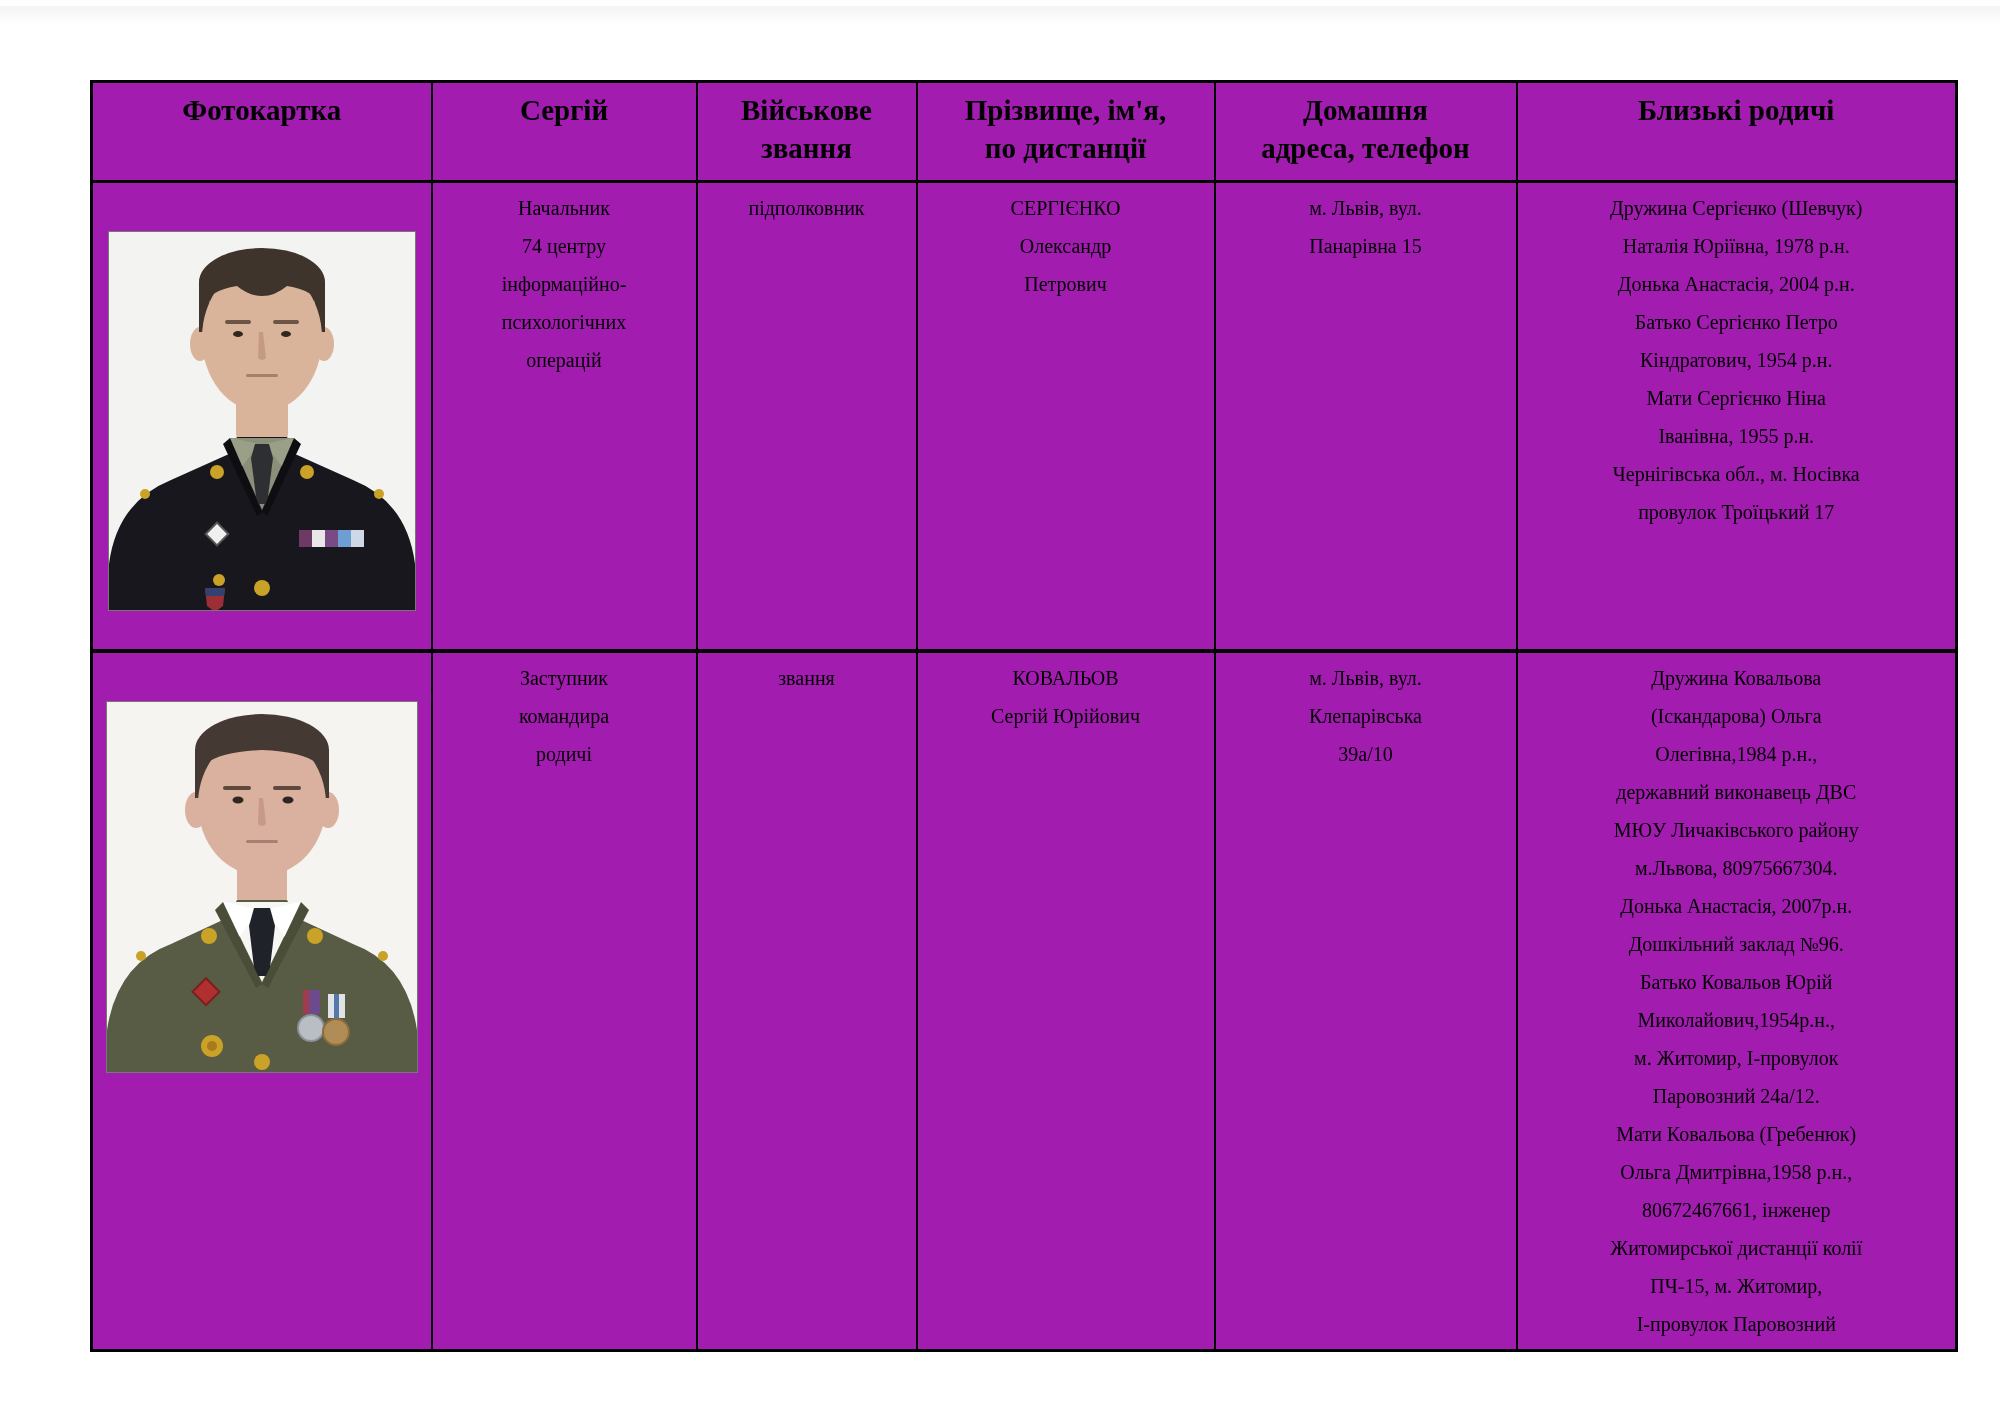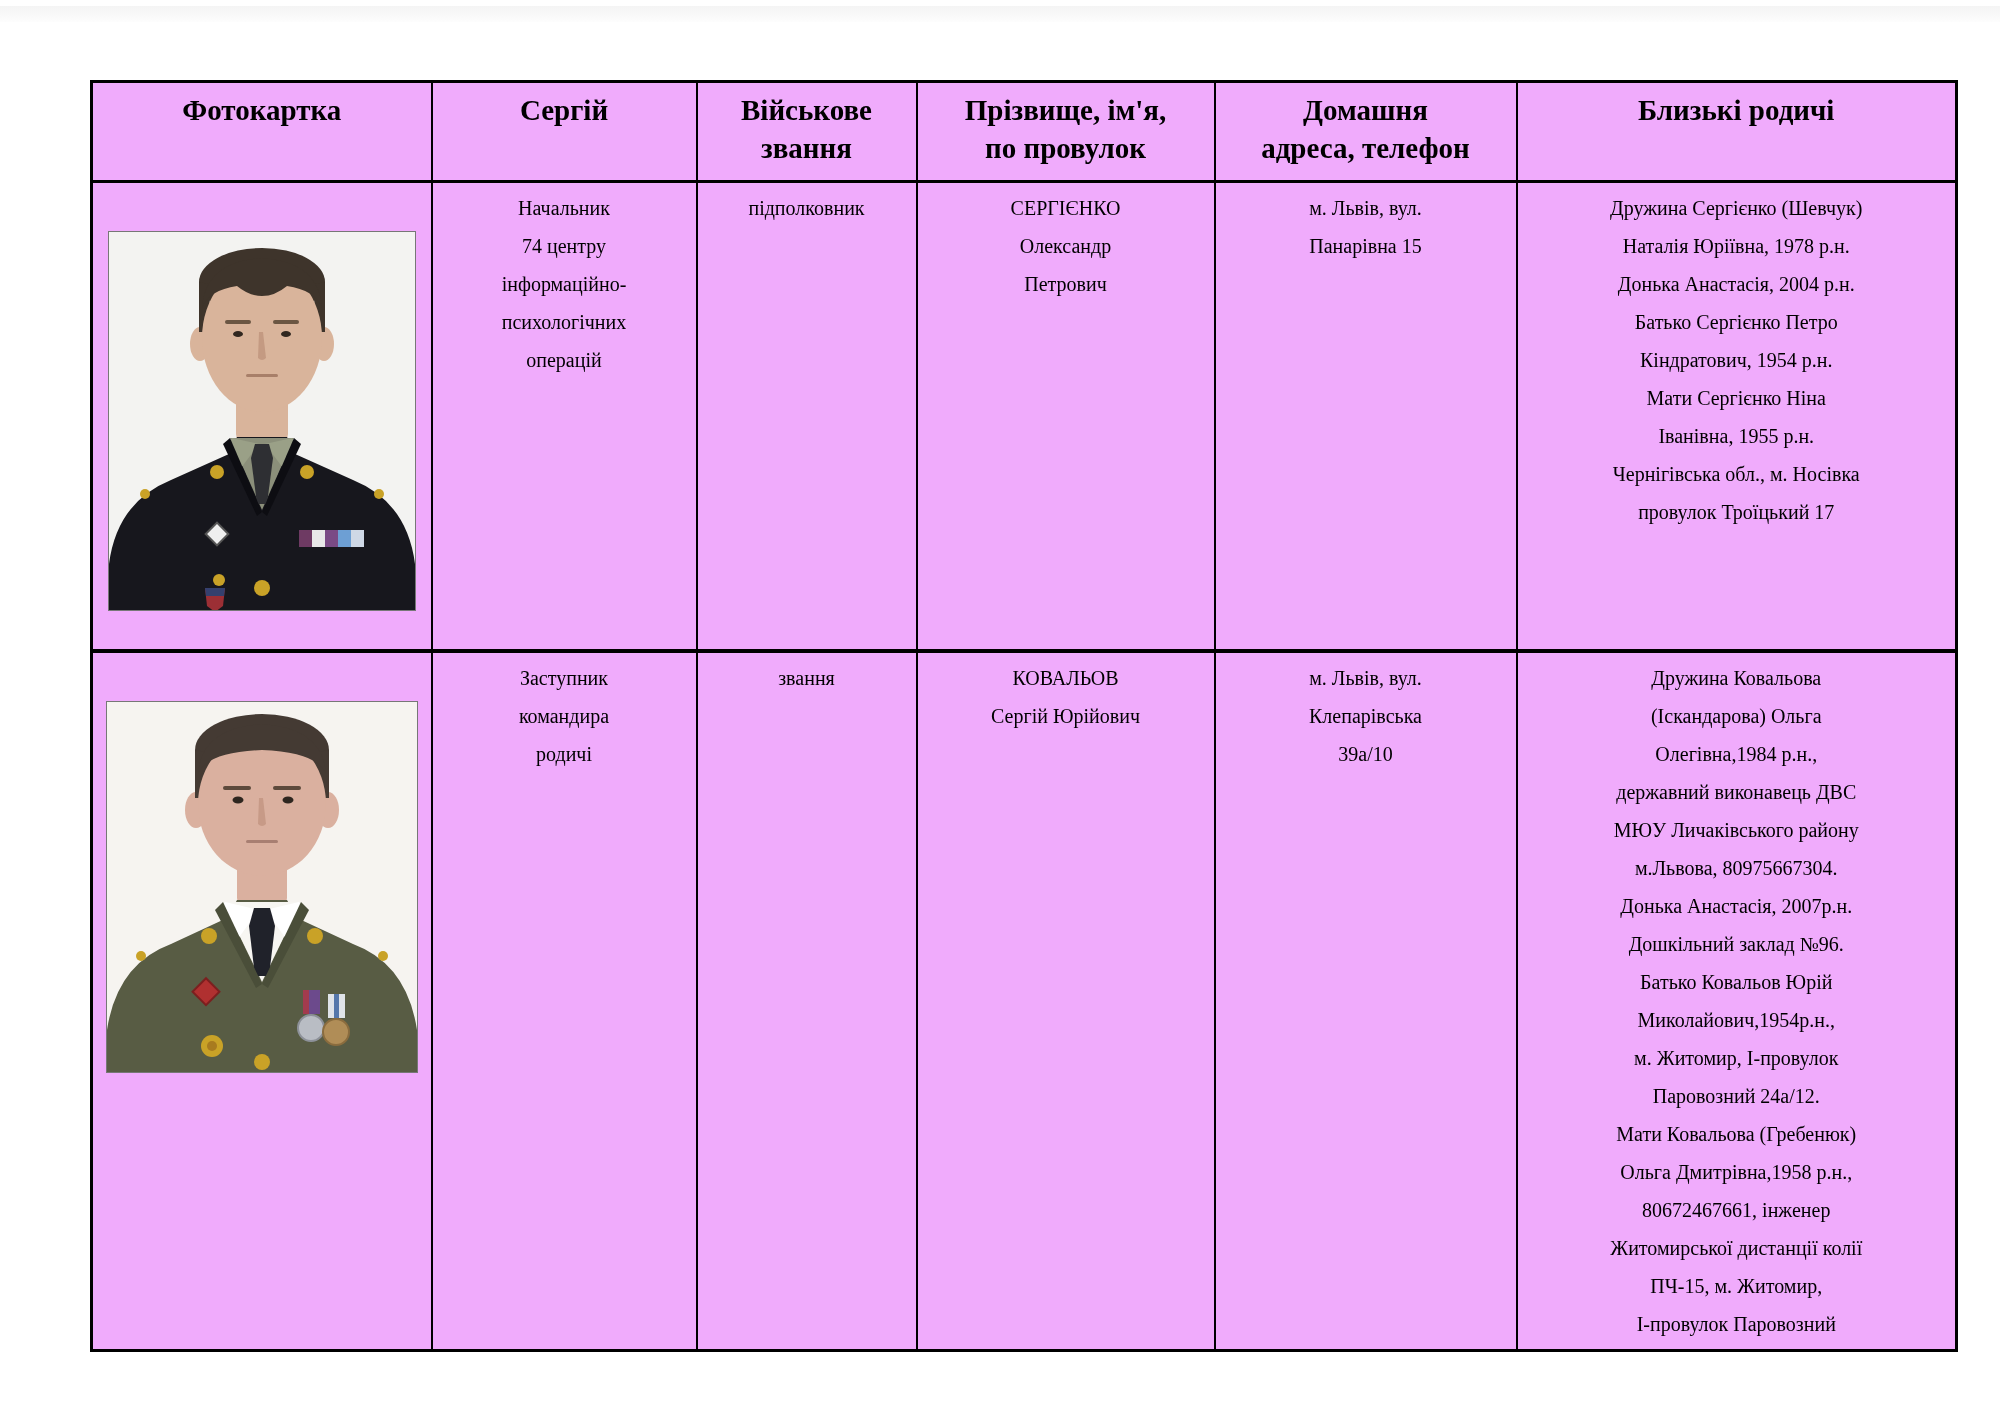--- a/index.html
+++ b/index.html
@@ -14,21 +14,21 @@
   .scan-streak {
     position: absolute; top: 6px; left: 0; width: 100%; height: 16px;
     background: linear-gradient(#f4f4f4, #fdfdfd);
   }
   table.personnel-table {
     position: absolute; left: 90px; top: 80px;
     width: 1865px;
     border-collapse: collapse;
     table-layout: fixed;
     border: 3px solid #000;
-    background: #f0abfc;
+    background: #a21caf;
   }
   th, td {
     border: 2px solid #000;
     vertical-align: top;
     text-align: center;
     white-space: pre-line;
     padding: 6px 8px;
     overflow: hidden;
   }
   thead th {
@@ -78,21 +78,21 @@
         <col style="width:302px">
         <col style="width:440px">
     </colgroup>
     <thead>
       <tr>
         <th>Фотокартка</th>
         <th>Сергій</th>
         <th>Військове
 звання</th>
         <th>Прізвище, ім'я,
-по провулок</th>
+по дистанції</th>
         <th>Домашня
 адреса, телефон</th>
         <th>Близькі родичі</th>
       </tr>
     </thead>
     <tbody>
       <tr class="row-1">
         <td class="photo-cell">
           <div class="photo-frame f1" style="--background: #f3f3f1; --skin: #d9b49b; --hair: #3e342b; --jacket: #17171d; --shirt: #8b8f7a; --tie: #2e2f33; --gold: #c9a227;">
             <svg width="306" height="378" viewBox="0 0 306 378">

